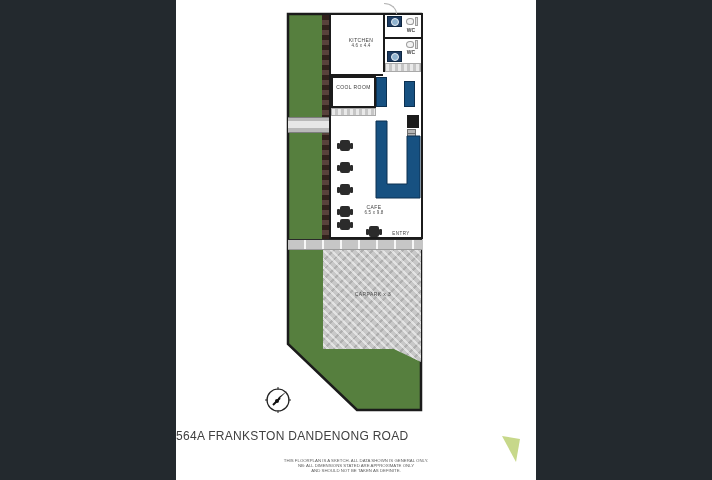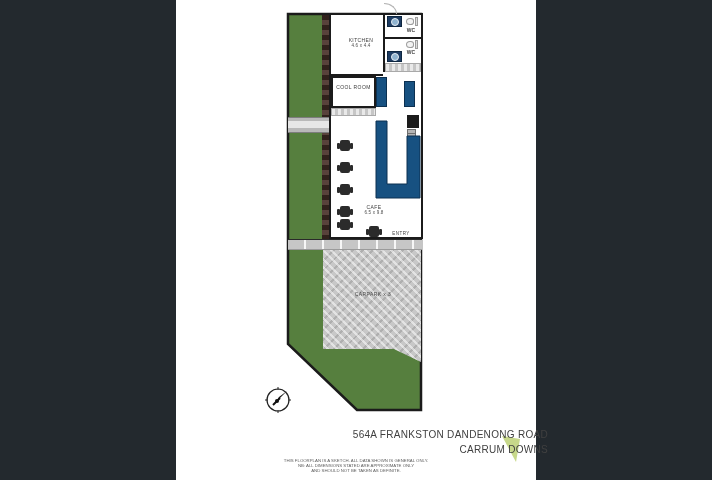--- a/index.html
+++ b/index.html
@@ -60,21 +60,21 @@
     box-sizing:border-box;background-image:linear-gradient(180deg,transparent 0 3px,#6e6e6e 3px 4px,transparent 4px);}
 
   
   .table{width:16px;height:11px;}
   .table .top{position:absolute;left:3px;top:0;width:10px;height:11px;background:#2b2b2b;border-radius:2px;}
   .table::before,.table::after{content:"";position:absolute;top:2.5px;width:3px;height:6px;
     background:#2b2b2b;border-radius:1px;}
   .table::before{left:0;} .table::after{right:0;}
 
   
-  .address-line{left:176px;width:372px;text-align:right;color:#404040;font-size:10px;
+  .address-line{left:176px;width:372px;text-align:left;color:#404040;font-size:12px;
     letter-spacing:.3px;}
   .disclaimer{left:176px;top:458px;width:360px;text-align:center;color:#5c5c5c;font-size:6px;
     line-height:7px;transform:scale(.72);transform-origin:50% 0;}
 </style>
 </head>
 <body>
 
 <div class="stage">
 
   <div class="abs canvas"></div>
@@ -167,20 +167,19 @@
     <line x1="10" y1="20" x2="17" y2="13" stroke="#111" stroke-width="2"></line>
     <polygon points="13,17 24,6 16,12" fill="#111"></polygon>
     <circle cx="14" cy="16" r="2" fill="#111"></circle>
   </svg>
 
   <svg class="abs" style="left:499px;top:434px;" width="24" height="30" viewBox="0 0 24 30">
     <polygon points="3,2 21,5 17,28" fill="#c7d88a"></polygon>
   </svg>
 
   <div class="abs address-line" style="top:429px;">564A FRANKSTON DANDENONG ROAD</div>
-  <div class="abs address-line" style="top:444px;">CARRUM DOWNS</div>
   <div class="abs disclaimer">
     <div>THIS FLOORPLAN IS A SKETCH. ALL DATA SHOWN IS GENERAL ONLY.</div>
     <div>NB: ALL DIMENSIONS STATED ARE APPROXIMATE ONLY</div>
     <div>AND SHOULD NOT BE TAKEN AS DEFINITE.</div>
   </div>
 
 </div>
 
 </body></html>

